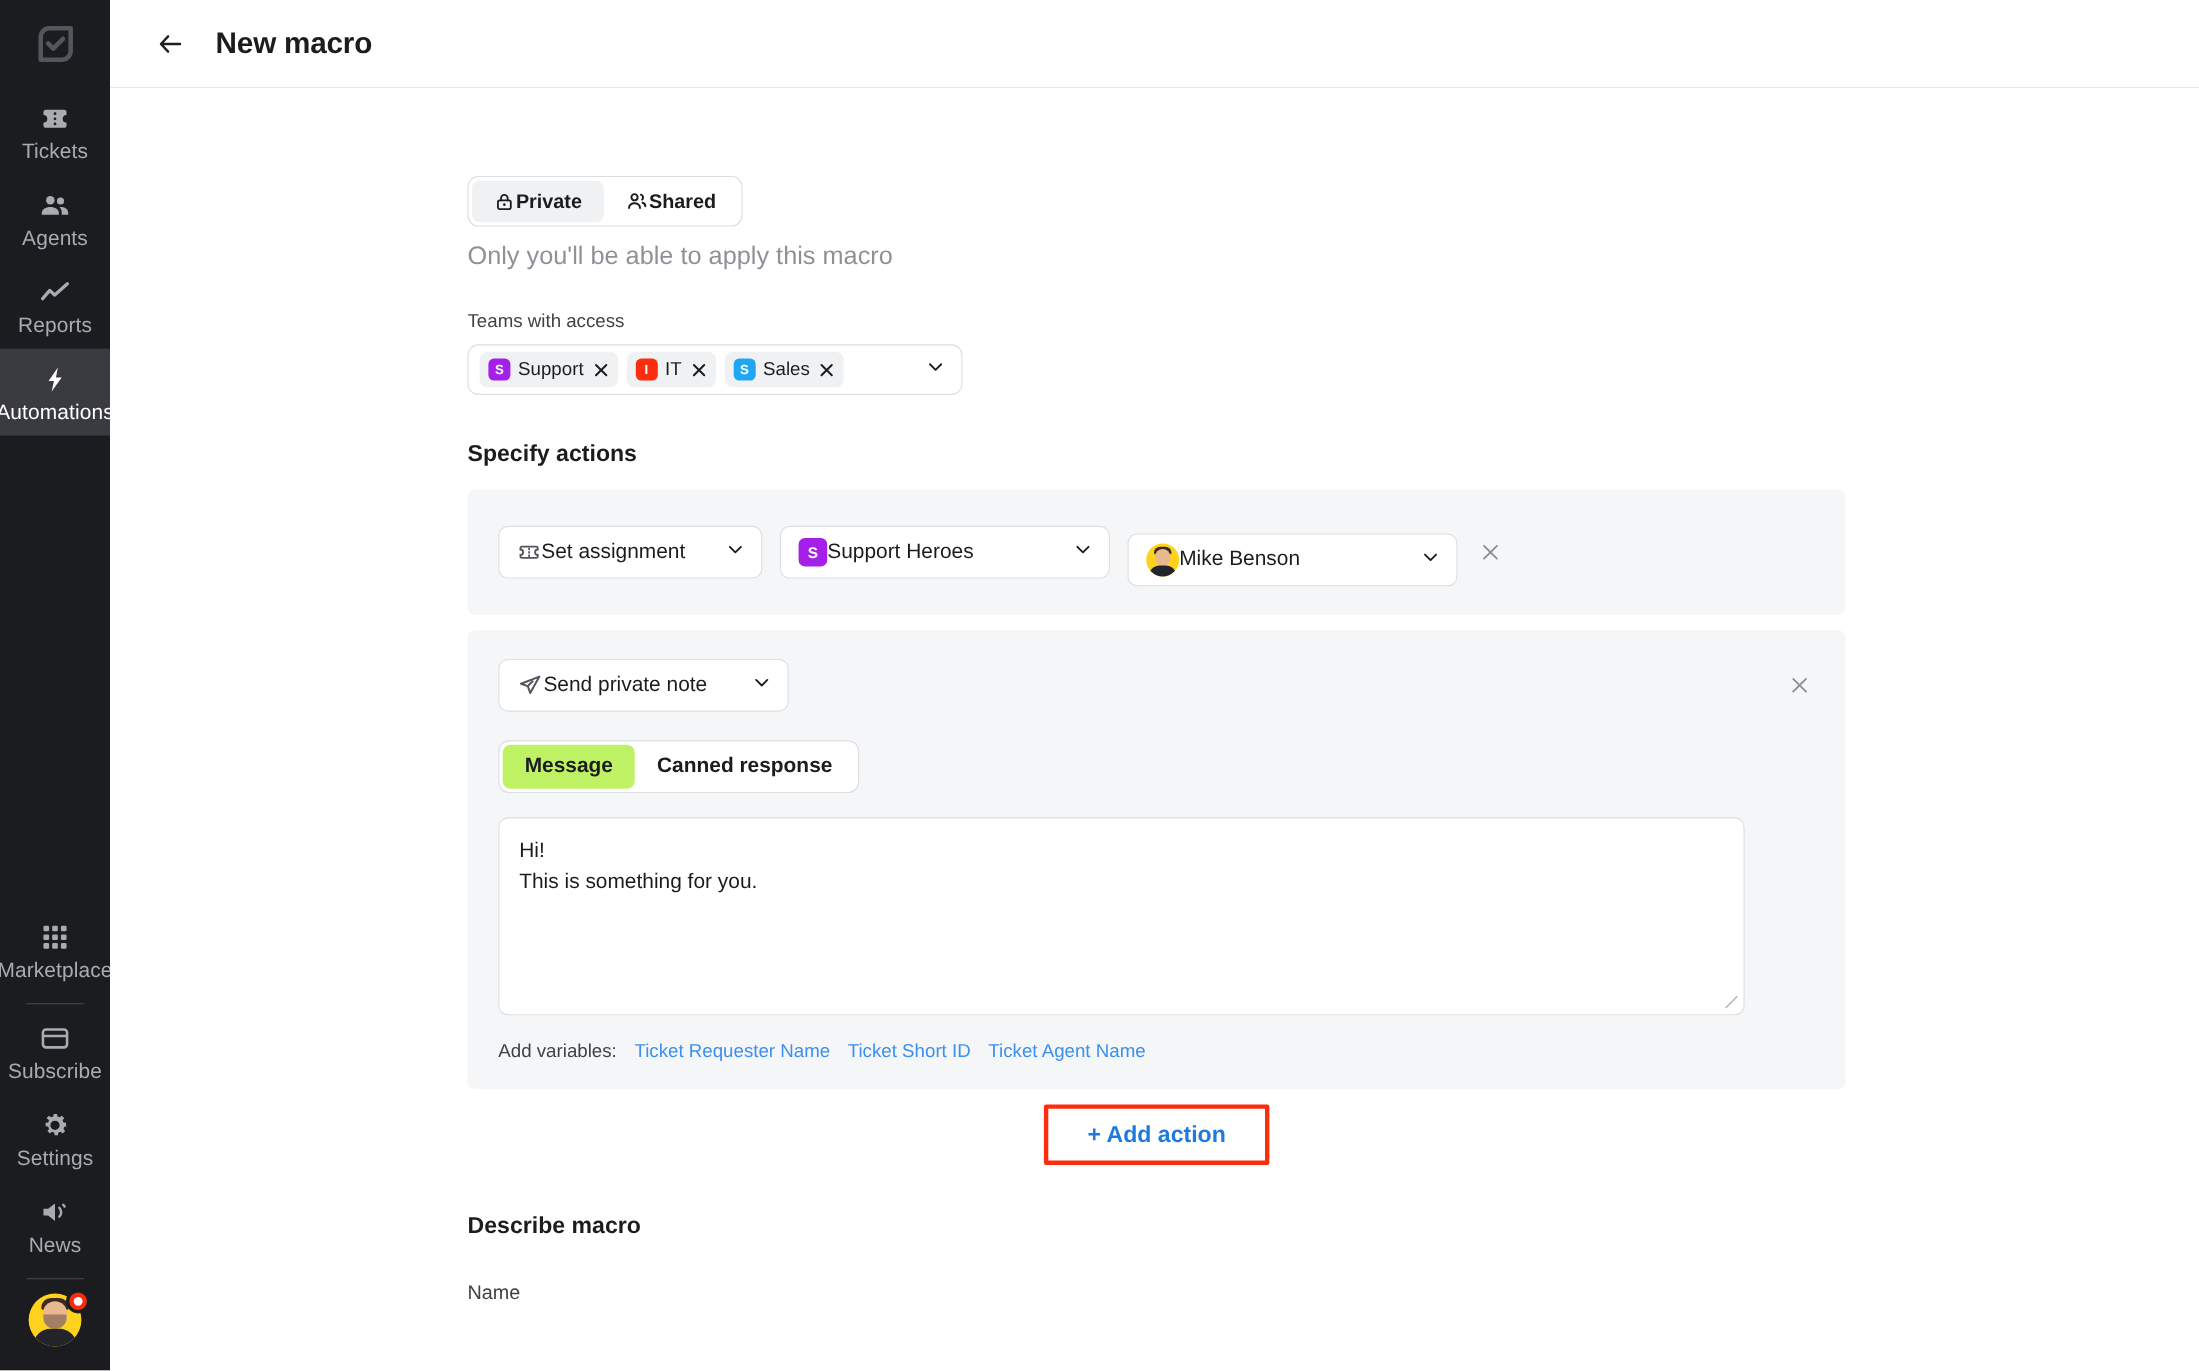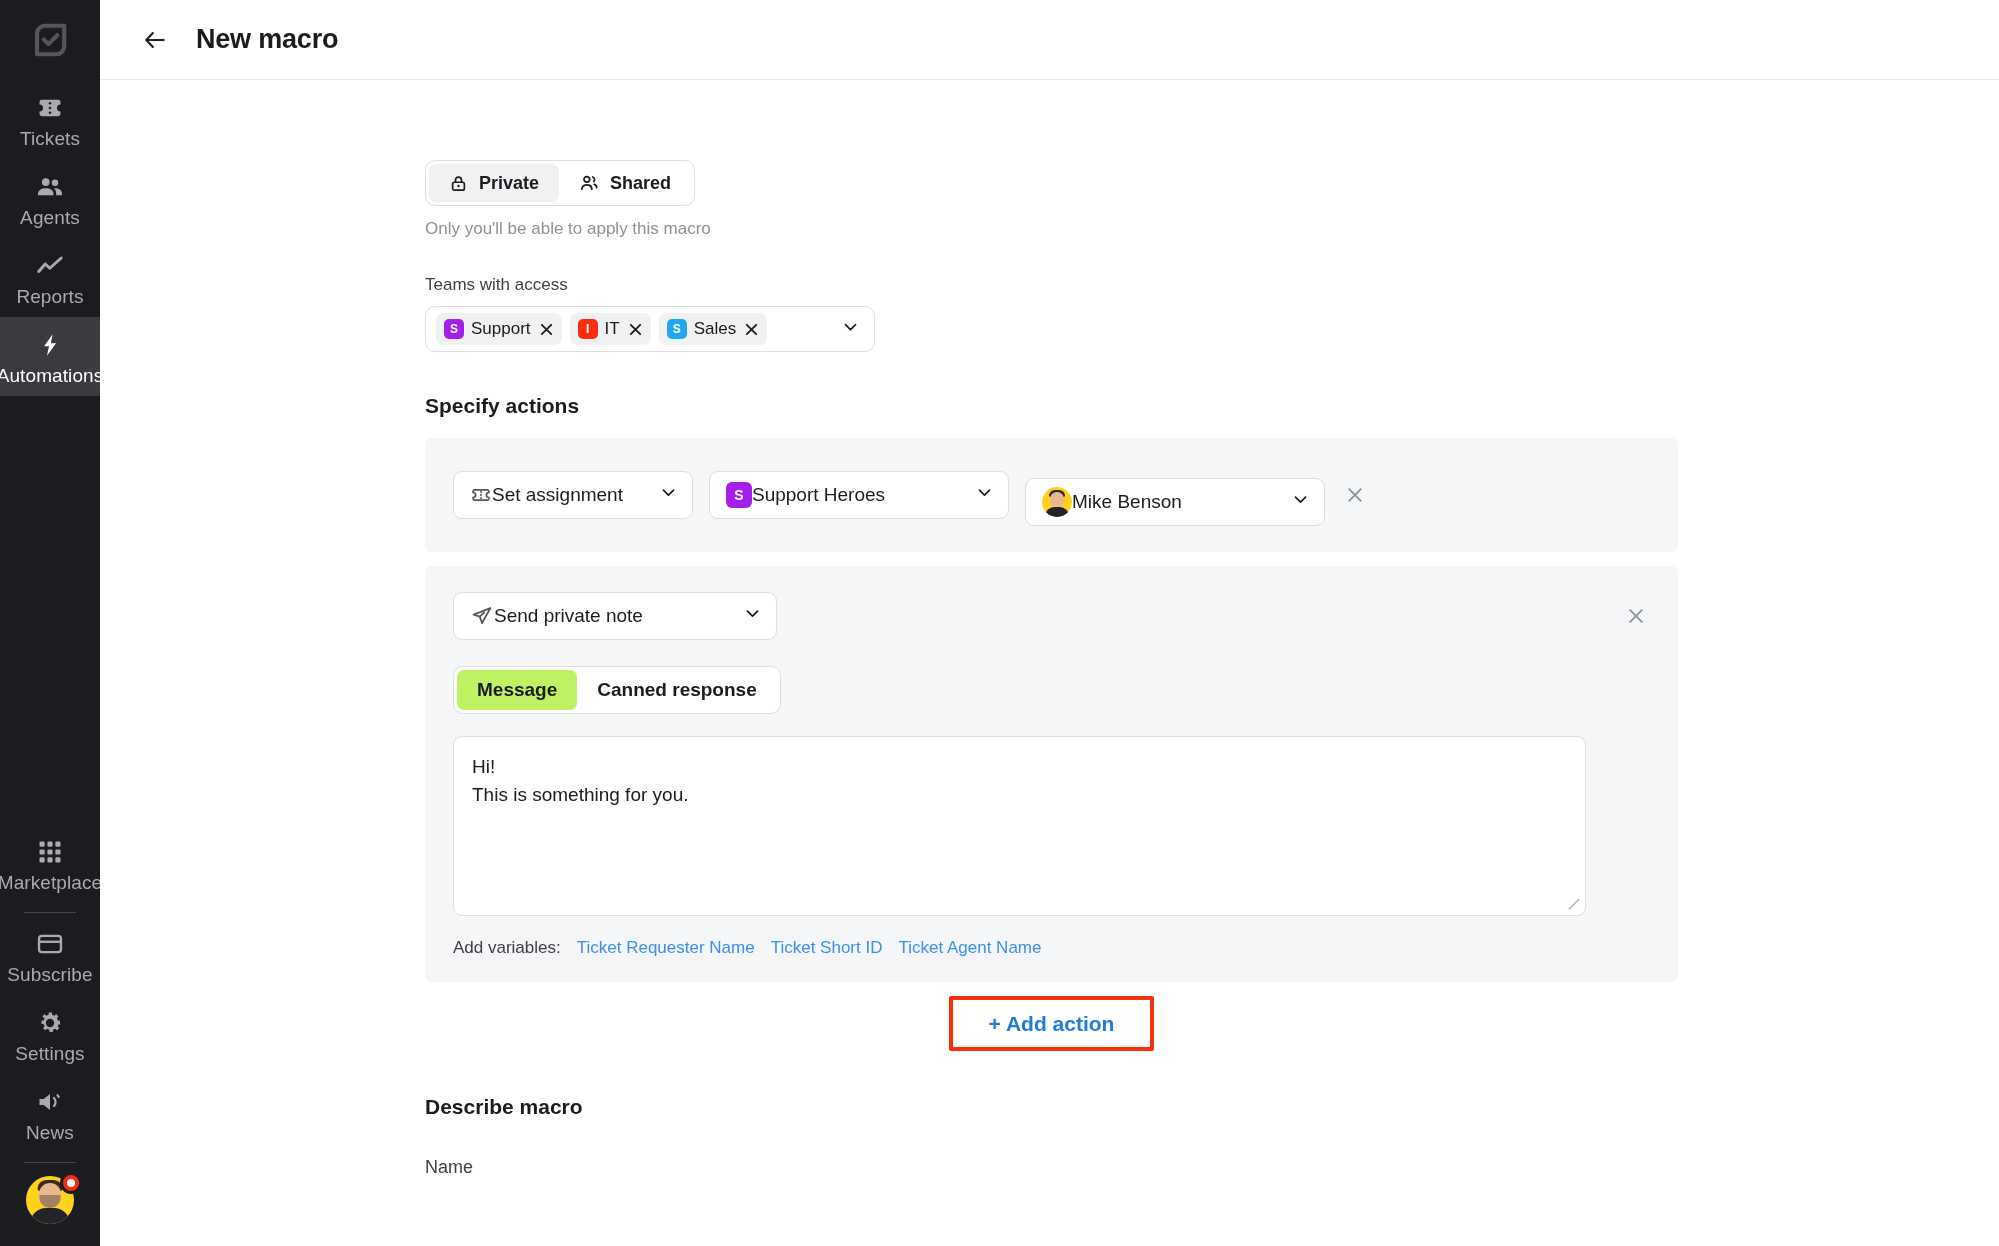--- a/index.html
+++ b/index.html
@@ -80,28 +80,28 @@
   .page-title { font-size: 27px; font-weight: 700; color: #1b1c1e; letter-spacing: -.2px; }
 
   .content { padding: 80px 0 0 325px; }
 
   
   .segmented {
     display: inline-flex; border: 1px solid #dcdee1; border-radius: 10px;
     background: #fff; padding: 3px; height: 46px; align-items: center;
   }
   .seg-btn {
-    display:flex; align-items:center; gap:11px;
+    display:flex; align-items:center; gap:1px;
     padding: 0 20px; height: 38px; border-radius: 7px;
     font-size: 18px; font-weight: 700; color:#1b1c1e; cursor:pointer;
     background: transparent; border: none;
     font-family: "Liberation Sans", sans-serif;
   }
   .seg-btn.active { background: #f0f1f2; }
-  .hint { margin-top: 13px; font-size: 17px; color: #8e9196; }
+  .hint { margin-top: 13px; font-size: 23px; color: #8e9196; }
 
   .field-label { font-size: 17px; color: #3f4145; margin-bottom: 11px; }
   .teams-field {
     width: 450px; height: 46px; border: 1px solid #dcdee1; border-radius: 10px;
     display: flex; align-items: center; padding: 0 10px; gap: 8px; background:#fff;
     position: relative;
   }
   .tag {
     display:flex; align-items:center; gap: 7px;
     background: #f0f1f2; border-radius: 7px; height: 32px; padding: 0 8px;
@@ -124,21 +124,21 @@
   .select {
     height: 48px; border: 1px solid #dcdee1; border-radius: 9px; background:#fff;
     display:flex; align-items:center; padding: 0 14px 0 16px; 
     font-size: 19px; color:#1b1c1e; cursor:pointer; position: relative;
   }
   .select .sel-label { flex: 1 1 auto; white-space: nowrap; }
   .select .chev { margin-left: 10px; }
   .sel-w1 { width: 240px; }
   .sel-w2 { width: 300px; }
   .sel-w3 { width: 300px; margin-top: 14px; }
-  .sel-note { width: 324px; }
+  .sel-note { width: 264px; }
   .sq-badge {
     width: 26px; height: 26px; border-radius: 6px; color:#fff;
     font-size: 14px; font-weight:700; display:flex; align-items:center; justify-content:center;
     flex: 0 0 26px;
   }
   .mini-avatar {
     width: 30px; height: 30px; border-radius:50%; background:#ffd21e; position:relative;
     overflow:hidden; flex: 0 0 30px;
   }
   .mini-avatar .head { position:absolute; left:50%; top:5px; width:14px; height:15px;

